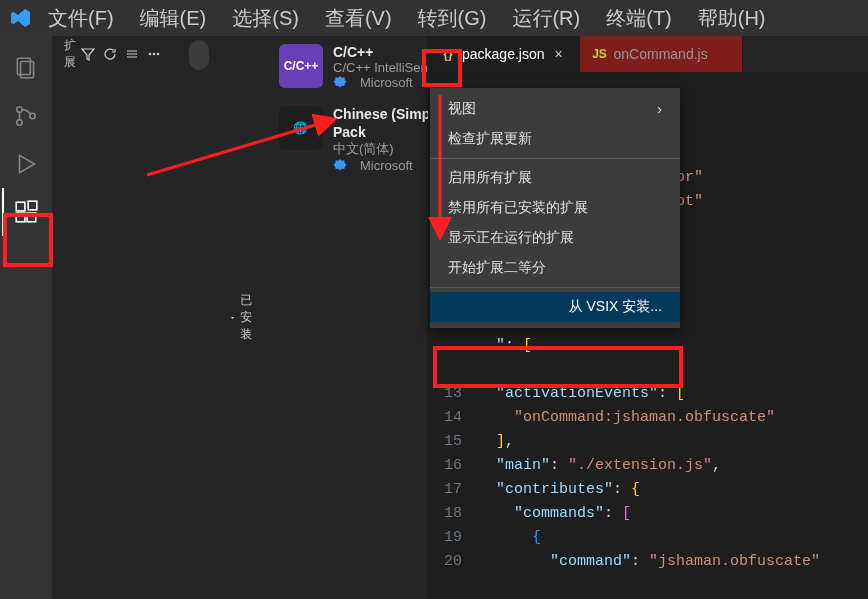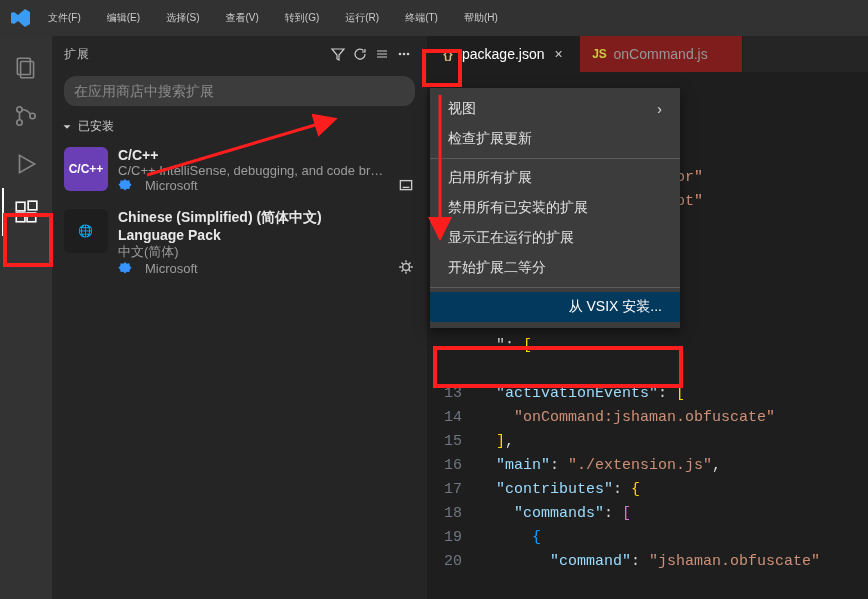--- a/index.html
+++ b/index.html
@@ -12,21 +12,21 @@
       position: relative;
     }
     
     .titlebar {
       display: flex; align-items: center;
       height: 36px; background: #323233;
       padding: 0 8px; gap: 6px;
     }
     .app-icon { width: 24px; height: 24px; display: flex; align-items: center; justify-content: center; }
     .menu-item {
-      padding: 4px 10px; color: #cccccc; font-size: 10px;
+      padding: 4px 10px; color: #cccccc; font-size: 20px;
       cursor: pointer; border-radius: 4px;
     }
     
     .body {
       display: flex; height: calc(100% - 36px);
     }
     
     .activitybar {
       width: 52px; background: #333333;
       display: flex; flex-direction: column;
@@ -39,21 +39,21 @@
     }
     .activity-item.active { color: #ffffff; }
     .activity-item.active::before {
       content: ""; position: absolute; left: 0; top: 0; bottom: 0;
       width: 2px; background: #ffffff;
     }
     .activity-item svg { width: 26px; height: 26px; }
     
     .sidebar {
       width: 376px; background: #252526;
-      display: flex; flex-direction: column;
+      display: flex; flex-direction: row;
       border-right: 1px solid #1e1e1e;
     }
     .sidebar-header {
       display: flex; align-items: center; height: 36px;
       padding: 0 12px; color: #bbbbbb; font-size: 12px;
       letter-spacing: 1px;
     }
     .sidebar-header .title { flex: 1; }
     .sidebar-header .icon-btn { width: 22px; height: 22px; display: flex; align-items: center; justify-content: center; color: #cccccc; cursor: pointer; }
     .sidebar-header .icon-btn svg { width: 16px; height: 16px; }

